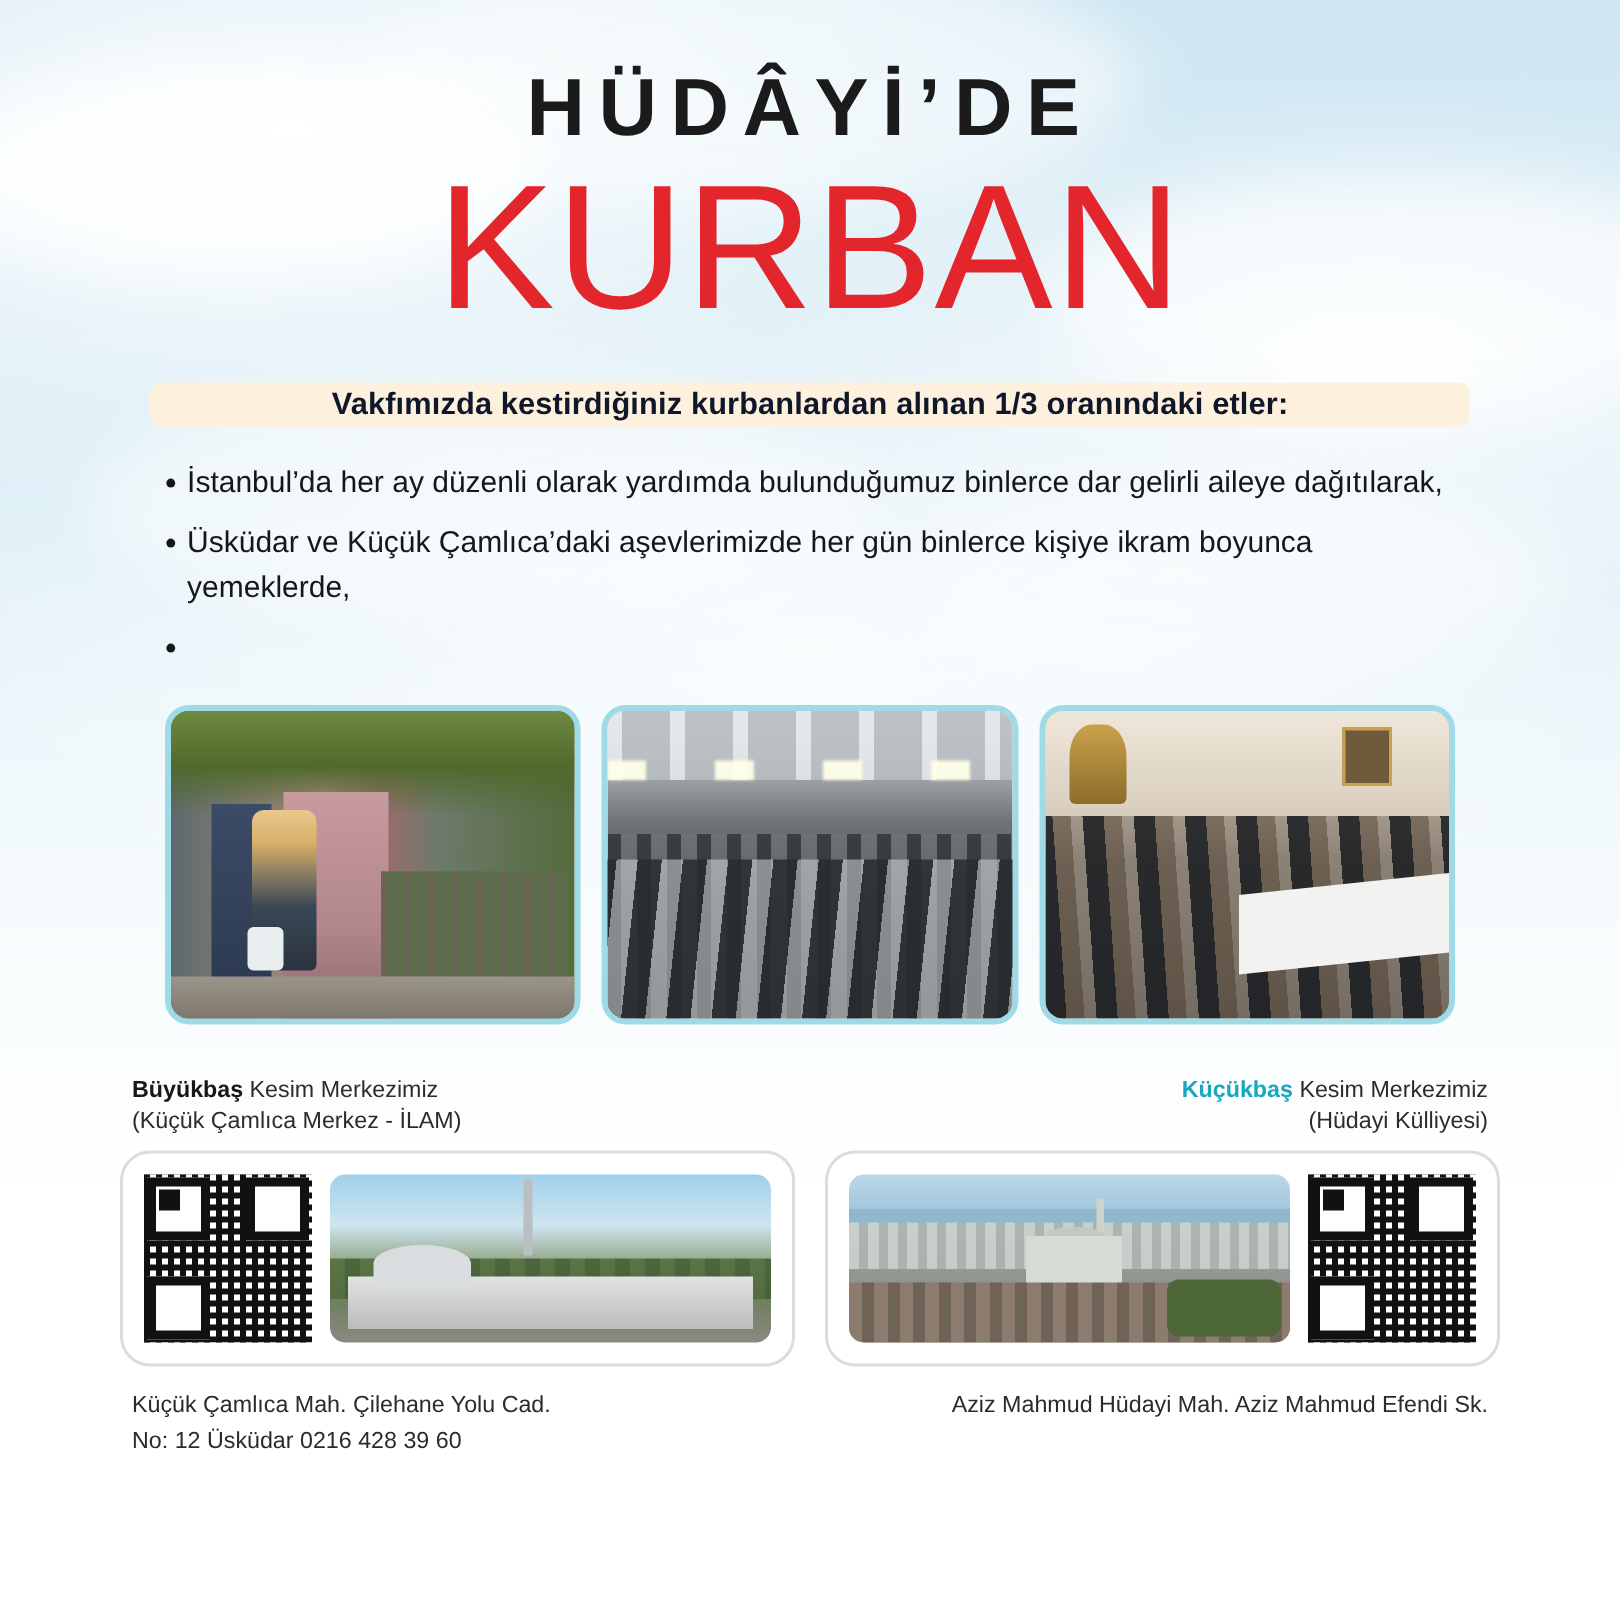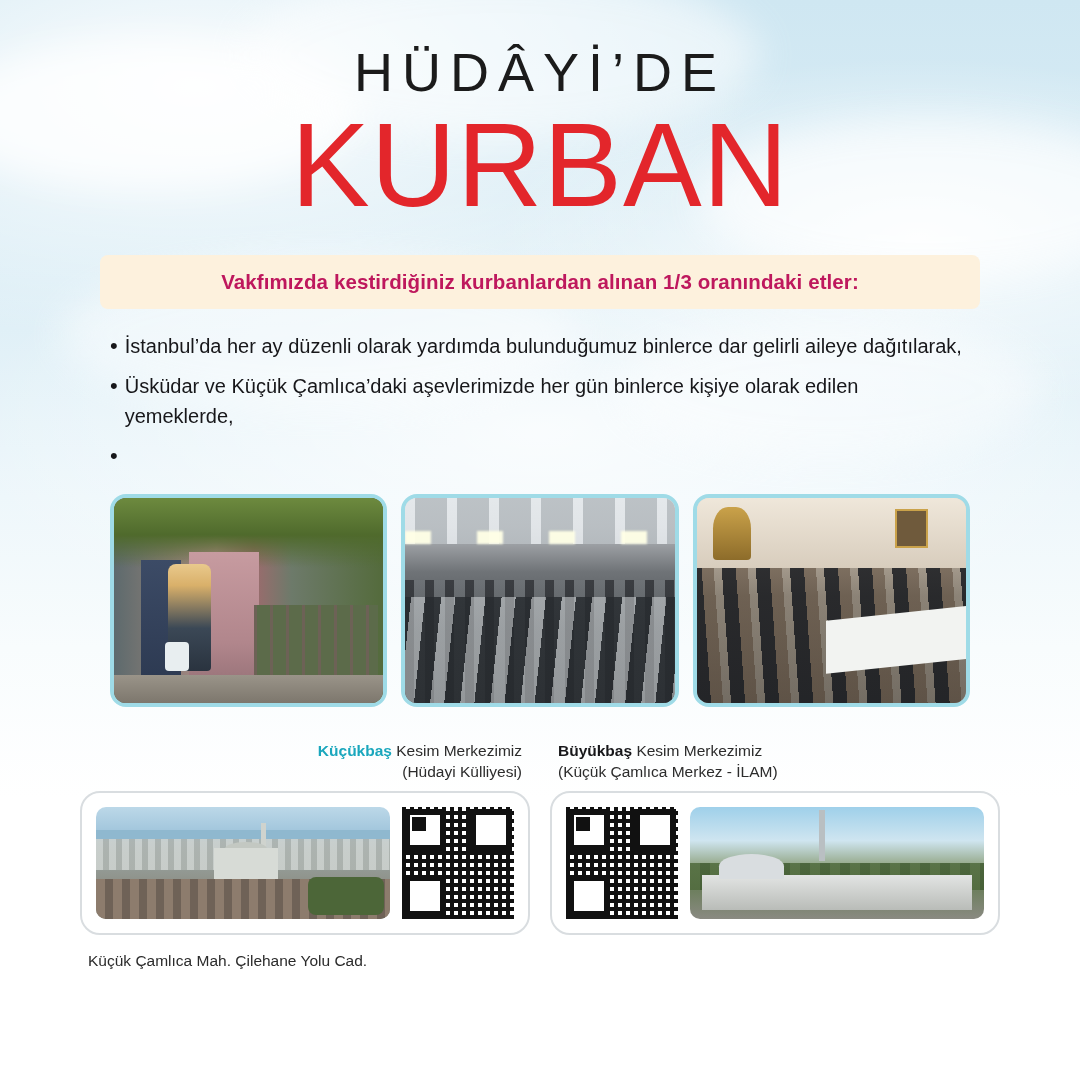--- a/index.html
+++ b/index.html
@@ -41,21 +41,21 @@
     z-index: 2;
   }
 
   
   .title-block {
     text-align: center;
     padding-top: 44px;
   }
   .title-1 {
     font-size: 54px;
-    font-weight: normal;
+    font-weight: bold;
     letter-spacing: 9px;
     color: #1b1b1b;
     line-height: 1.05;
   }
   .title-2 {
     font-size: 118px;
     font-weight: normal;
     letter-spacing: 1px;
     color: #e3262b;
     line-height: 0.95;
@@ -71,24 +71,24 @@
     font-style: italic;
   }
 
   
   .highlight {
     margin: 34px auto 0 auto;
     width: 860px;
     background: #fdf1dd;
     border-radius: 8px;
     text-align: center;
-    padding: 15px 10px;
+    padding: 3px 10px;
     font-size: 20.5px;
     font-weight: bold;
-    color: #be185d;
+    color: #0f172a;
     letter-spacing: 0.1px;
   }
 
   
   .bullets {
     width: 860px;
     margin: 22px auto 0 auto;
   }
   .bullet {
     display: flex;
@@ -365,21 +365,21 @@
 
     <div class="highlight">Vakfımızda kestirdiğiniz kurbanlardan alınan 1/3 oranındaki etler:</div>
 
     <div class="bullets">
       <div class="bullet">
         <span class="dot">•</span>
         <span>İstanbul’da her ay düzenli olarak yardımda bulunduğumuz binlerce dar gelirli aileye dağıtılarak,</span>
       </div>
       <div class="bullet">
         <span class="dot">•</span>
-        <span>Üsküdar ve Küçük Çamlıca’daki aşevlerimizde her gün binlerce kişiye olarak edilen yemeklerde,</span>
+        <span>Üsküdar ve Küçük Çamlıca’daki aşevlerimizde her gün binlerce kişiye ikram boyunca yemeklerde,</span>
       </div>
       <div class="bullet">
         <span class="dot">•</span>
       </div>
     </div>
 
     <div class="photo-strip">
       <div class="photo p1">
         <div class="inner">
           <div class="wall"></div>
@@ -403,20 +403,39 @@
           <div class="wallp"></div>
           <div class="window"></div>
           <div class="frame"></div>
           <div class="people"></div>
           <div class="table"></div>
         </div>
       </div>
     </div>
 
     <div class="cards">
+
+      <div class="card card-left">
+        <div class="card-head">
+          <span class="strong">Büyükbaş</span><span> Kesim Merkezimiz</span><br>
+          <span>(Küçük Çamlıca Merkez - İLAM)</span>
+        </div>
+        <div class="card-body">
+          <div class="qr">
+            <span class="eye3"></span>
+            <span class="pupil"></span>
+          </div>
+          <div class="mini-photo m1">
+            <div class="tower"></div>
+            <div class="trees"></div>
+            <div class="bld"></div>
+            <div class="dome"></div>
+          </div>
+        </div>
+      </div>
 
       <div class="card card-right">
         <div class="card-head">
           <span class="teal">Küçükbaş</span><span> Kesim Merkezimiz</span><br>
           <span>(Hüdayi Külliyesi)</span>
         </div>
         <div class="card-body">
           <div class="mini-photo m2">
             <div class="sea"></div>
             <div class="city"></div>
@@ -426,44 +445,27 @@
             <div class="roofs"></div>
             <div class="green"></div>
           </div>
           <div class="qr">
             <span class="eye3"></span>
             <span class="pupil"></span>
           </div>
         </div>
       </div>
 
-      <div class="card card-left">
-        <div class="card-head">
-          <span class="strong">Büyükbaş</span><span> Kesim Merkezimiz</span><br>
-          <span>(Küçük Çamlıca Merkez - İLAM)</span>
-        </div>
-        <div class="card-body">
-          <div class="qr">
-            <span class="eye3"></span>
-            <span class="pupil"></span>
-          </div>
-          <div class="mini-photo m1">
-            <div class="tower"></div>
-            <div class="trees"></div>
-            <div class="bld"></div>
-            <div class="dome"></div>
-          </div>
-        </div>
-      </div>
-
     </div>
 
     <div class="addresses">
       <div class="addr addr-left">
         <div>Küçük Çamlıca Mah. Çilehane Yolu Cad.</div>
+        <div>No: 12 Üsküdar 0216 428 39 60</div>
         <div></div>
       </div>
       <div class="addr addr-right">
+        <div>Aziz Mahmud Hüdayi Mah. Aziz Mahmud Efendi Sk.</div>
       </div>
     </div>
 
   </div>
 </div>
 
 </body></html>

